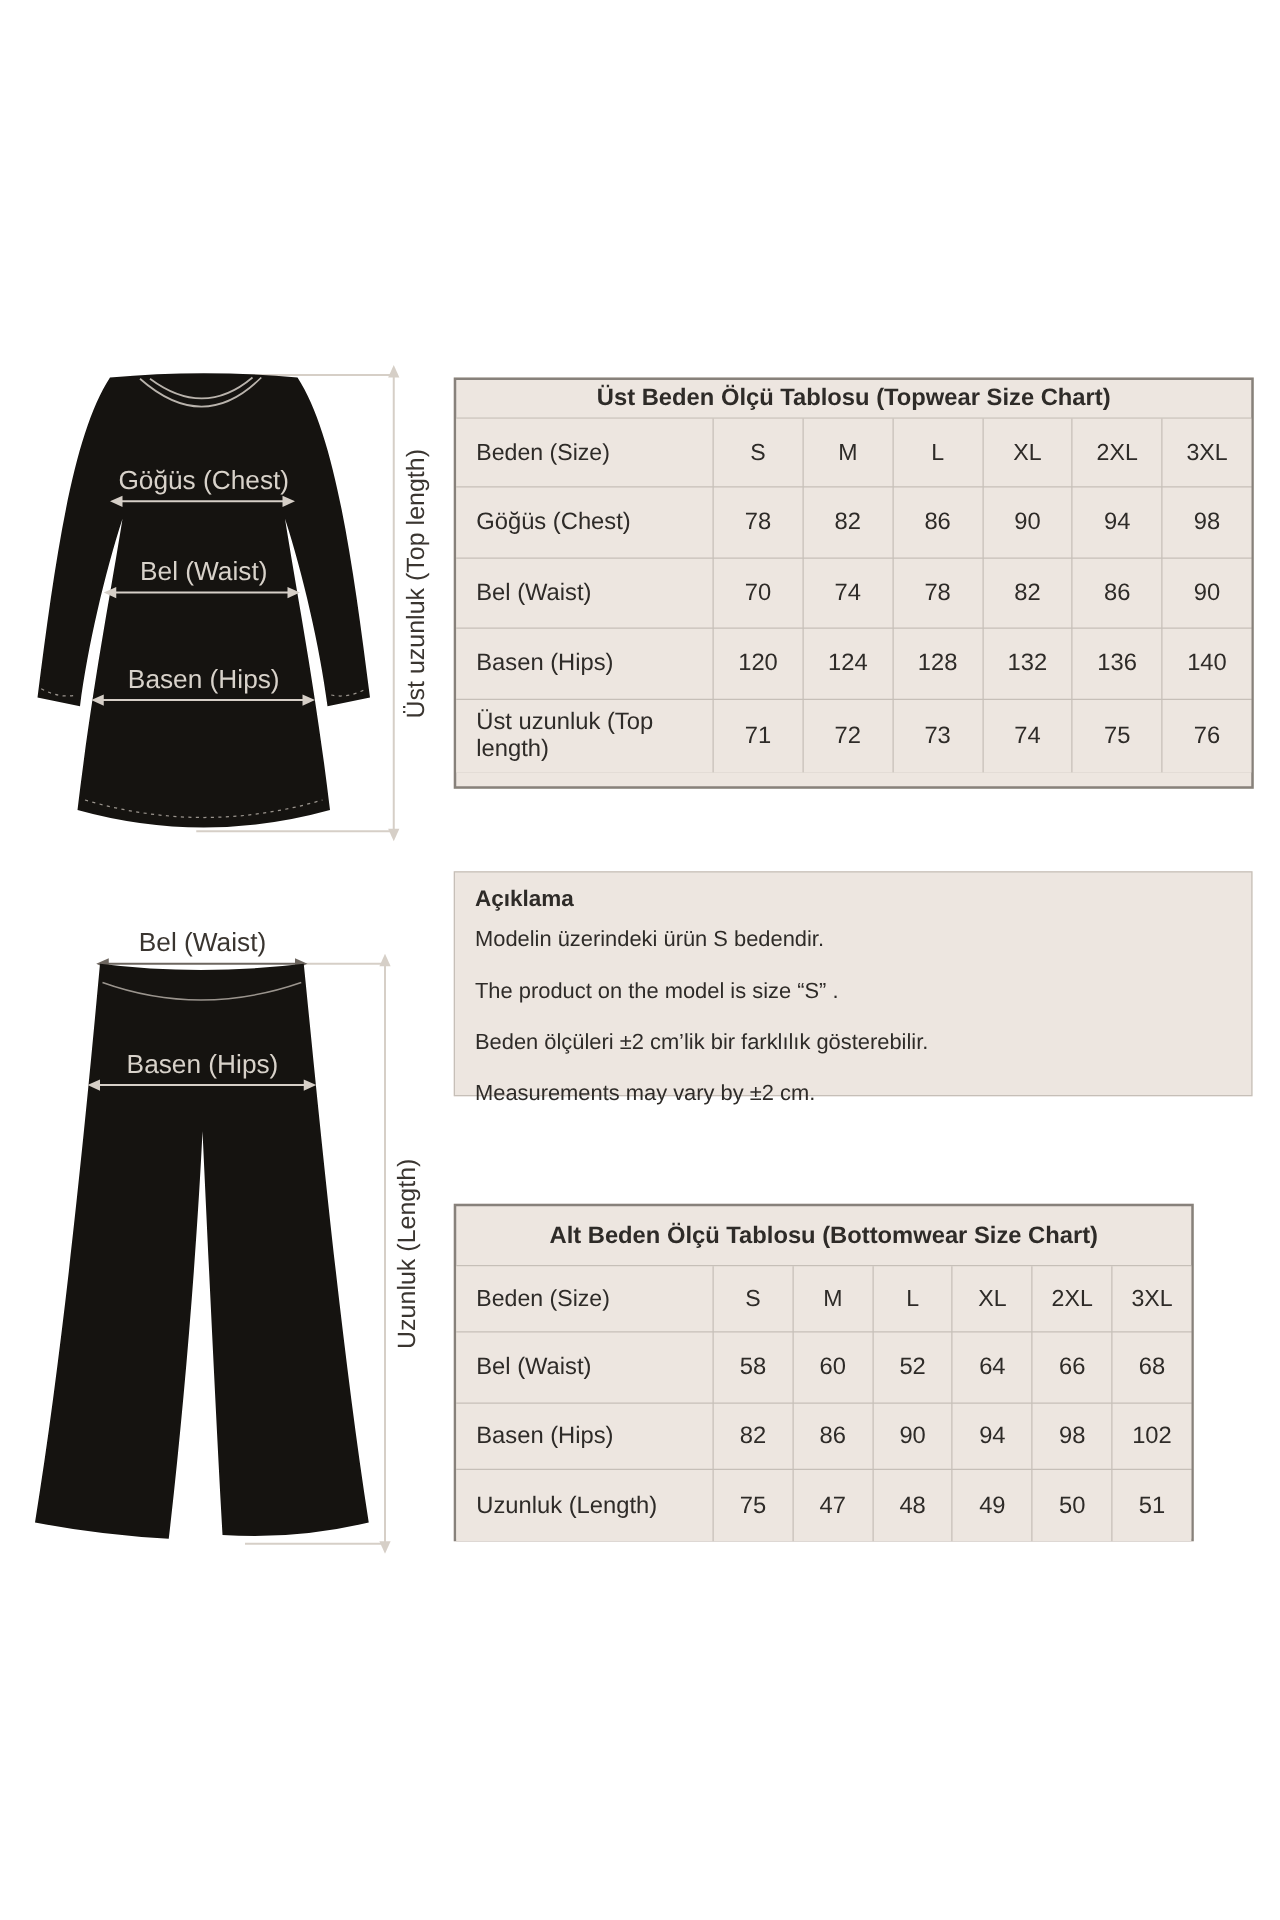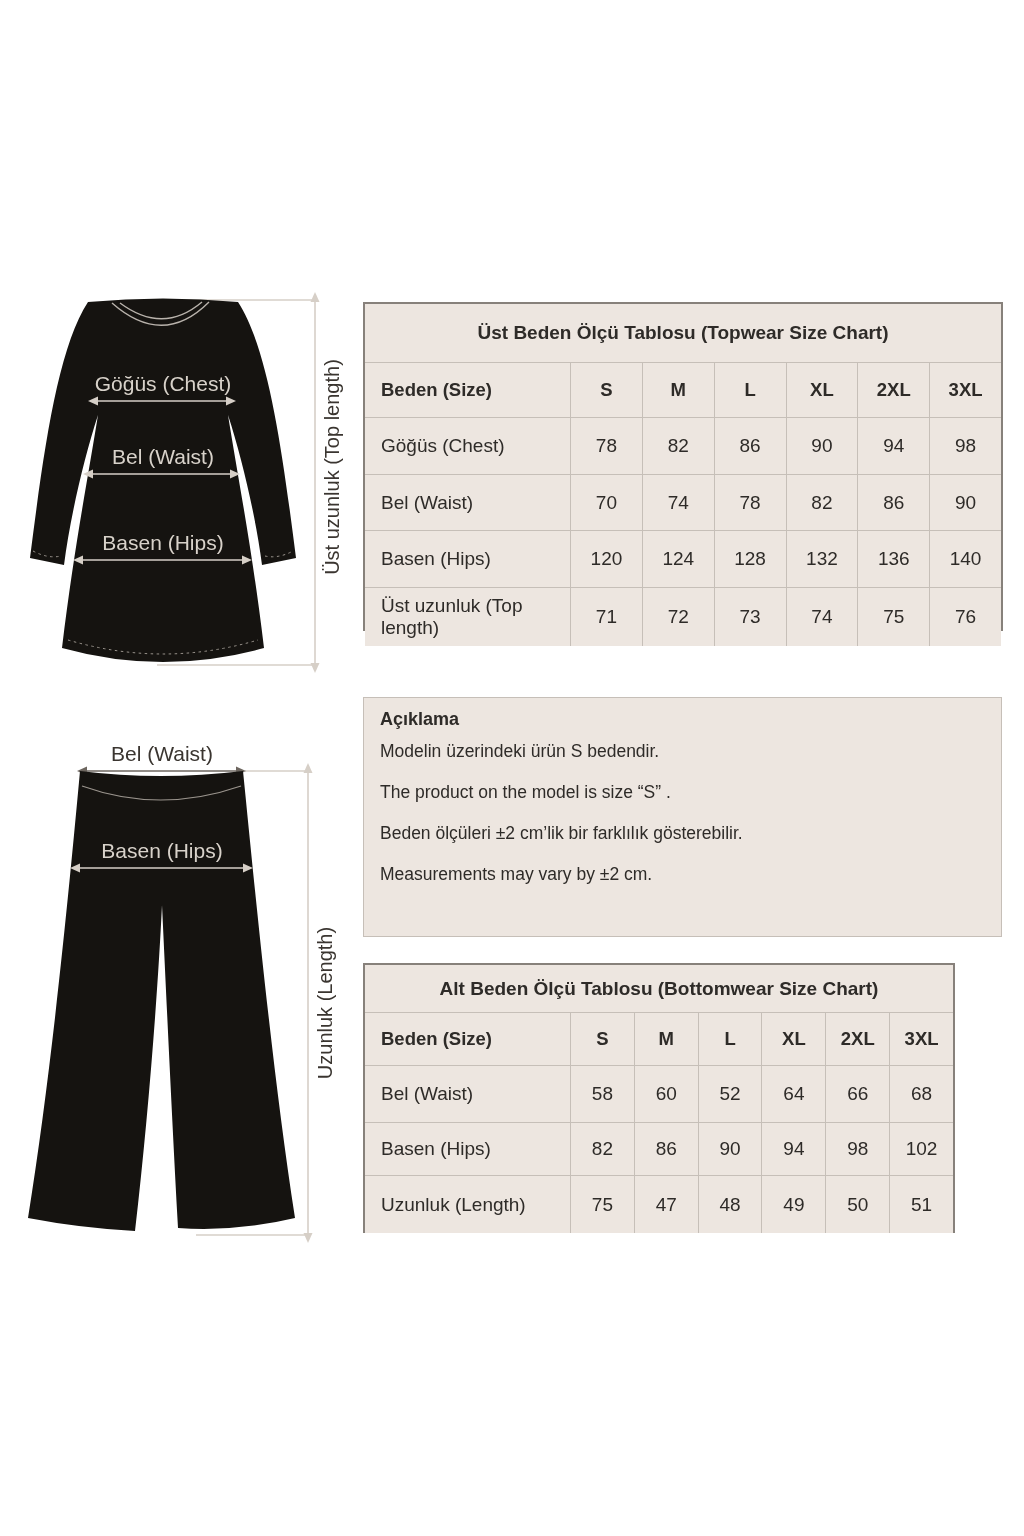--- a/index.html
+++ b/index.html
@@ -35,31 +35,31 @@
   }
   .t-grid{
     display:grid;grid-template-columns:205px repeat(6,1fr);
     gap:1px;background:var(--border_inner);
   }
   .t-grid .cell{
     background:var(--panel_bg);display:flex;align-items:center;justify-content:center;
     font-size:19px;color:var(--text_dark);
   }
   .t-grid .cell.label{justify-content:flex-start;padding-left:16px;}
-  .t-grid .cell.head{font-weight:bold;font-size:18.5px;}
+  .t-grid .cell.head{font-weight:normal;font-size:18.5px;}
   #topwear-table{left:363px;top:302px;width:640px;height:329px;}
-  #topwear-table .t-title{height:59px;}
+  #topwear-table .t-title{height:31px;}
   #topwear-table .t-grid{grid-template-rows:54px 56px 55px 56px 58px;}
   #bottomwear-table{left:363px;top:963px;width:592px;height:270px;}
   #bottomwear-table .t-title{height:48px;}
   #bottomwear-table .t-grid{grid-template-rows:52px 56px 52px 57px;}
 
   
   .notes{
-    position:absolute;left:363px;top:697px;width:639px;height:240px;
+    position:absolute;left:363px;top:697px;width:639px;height:180px;
     background:var(--panel_bg);border:1px solid var(--border_inner);
     padding:11px 30px 0 16px;
   }
   .notes .n-title{font-weight:bold;font-size:18px;margin-bottom:9px;}
   .notes p{font-size:17.5px;line-height:24px;margin:0 0 17px 0;color:var(--text_dark);}
 
   
   .illus{position:absolute;}
   #topwear-illus{left:10px;top:288px;}
   #bottomwear-illus{left:10px;top:740px;}

